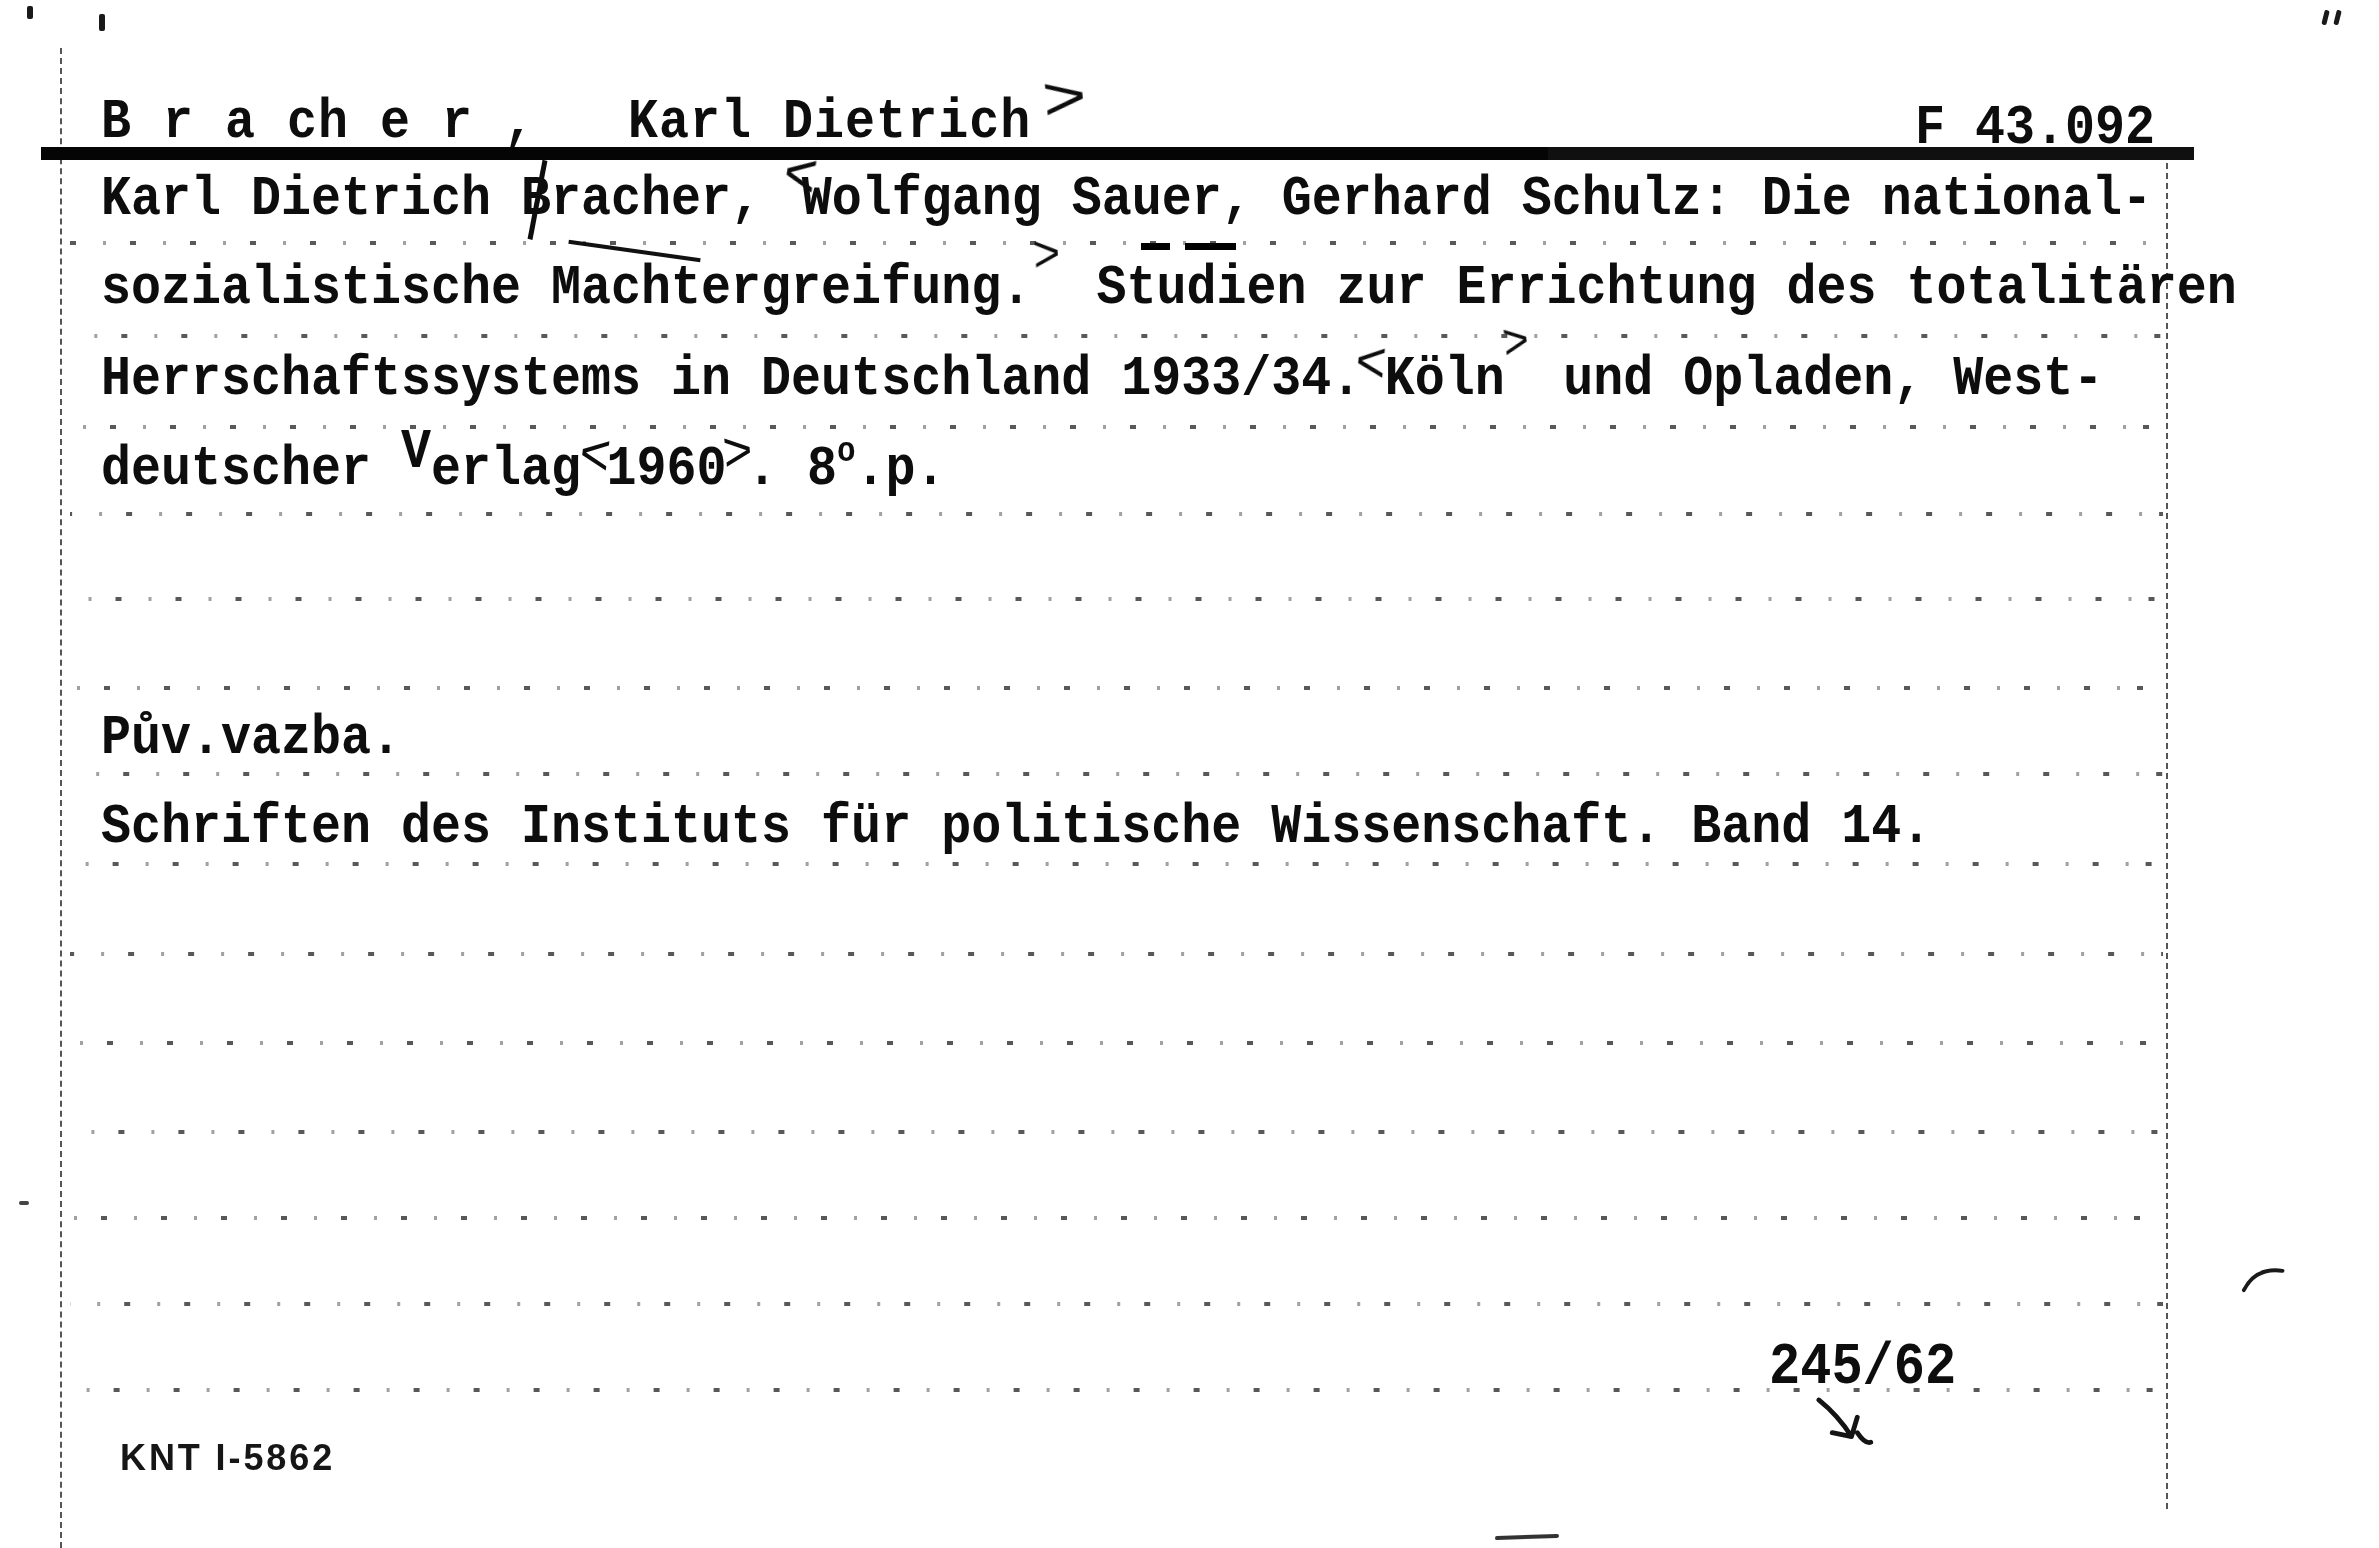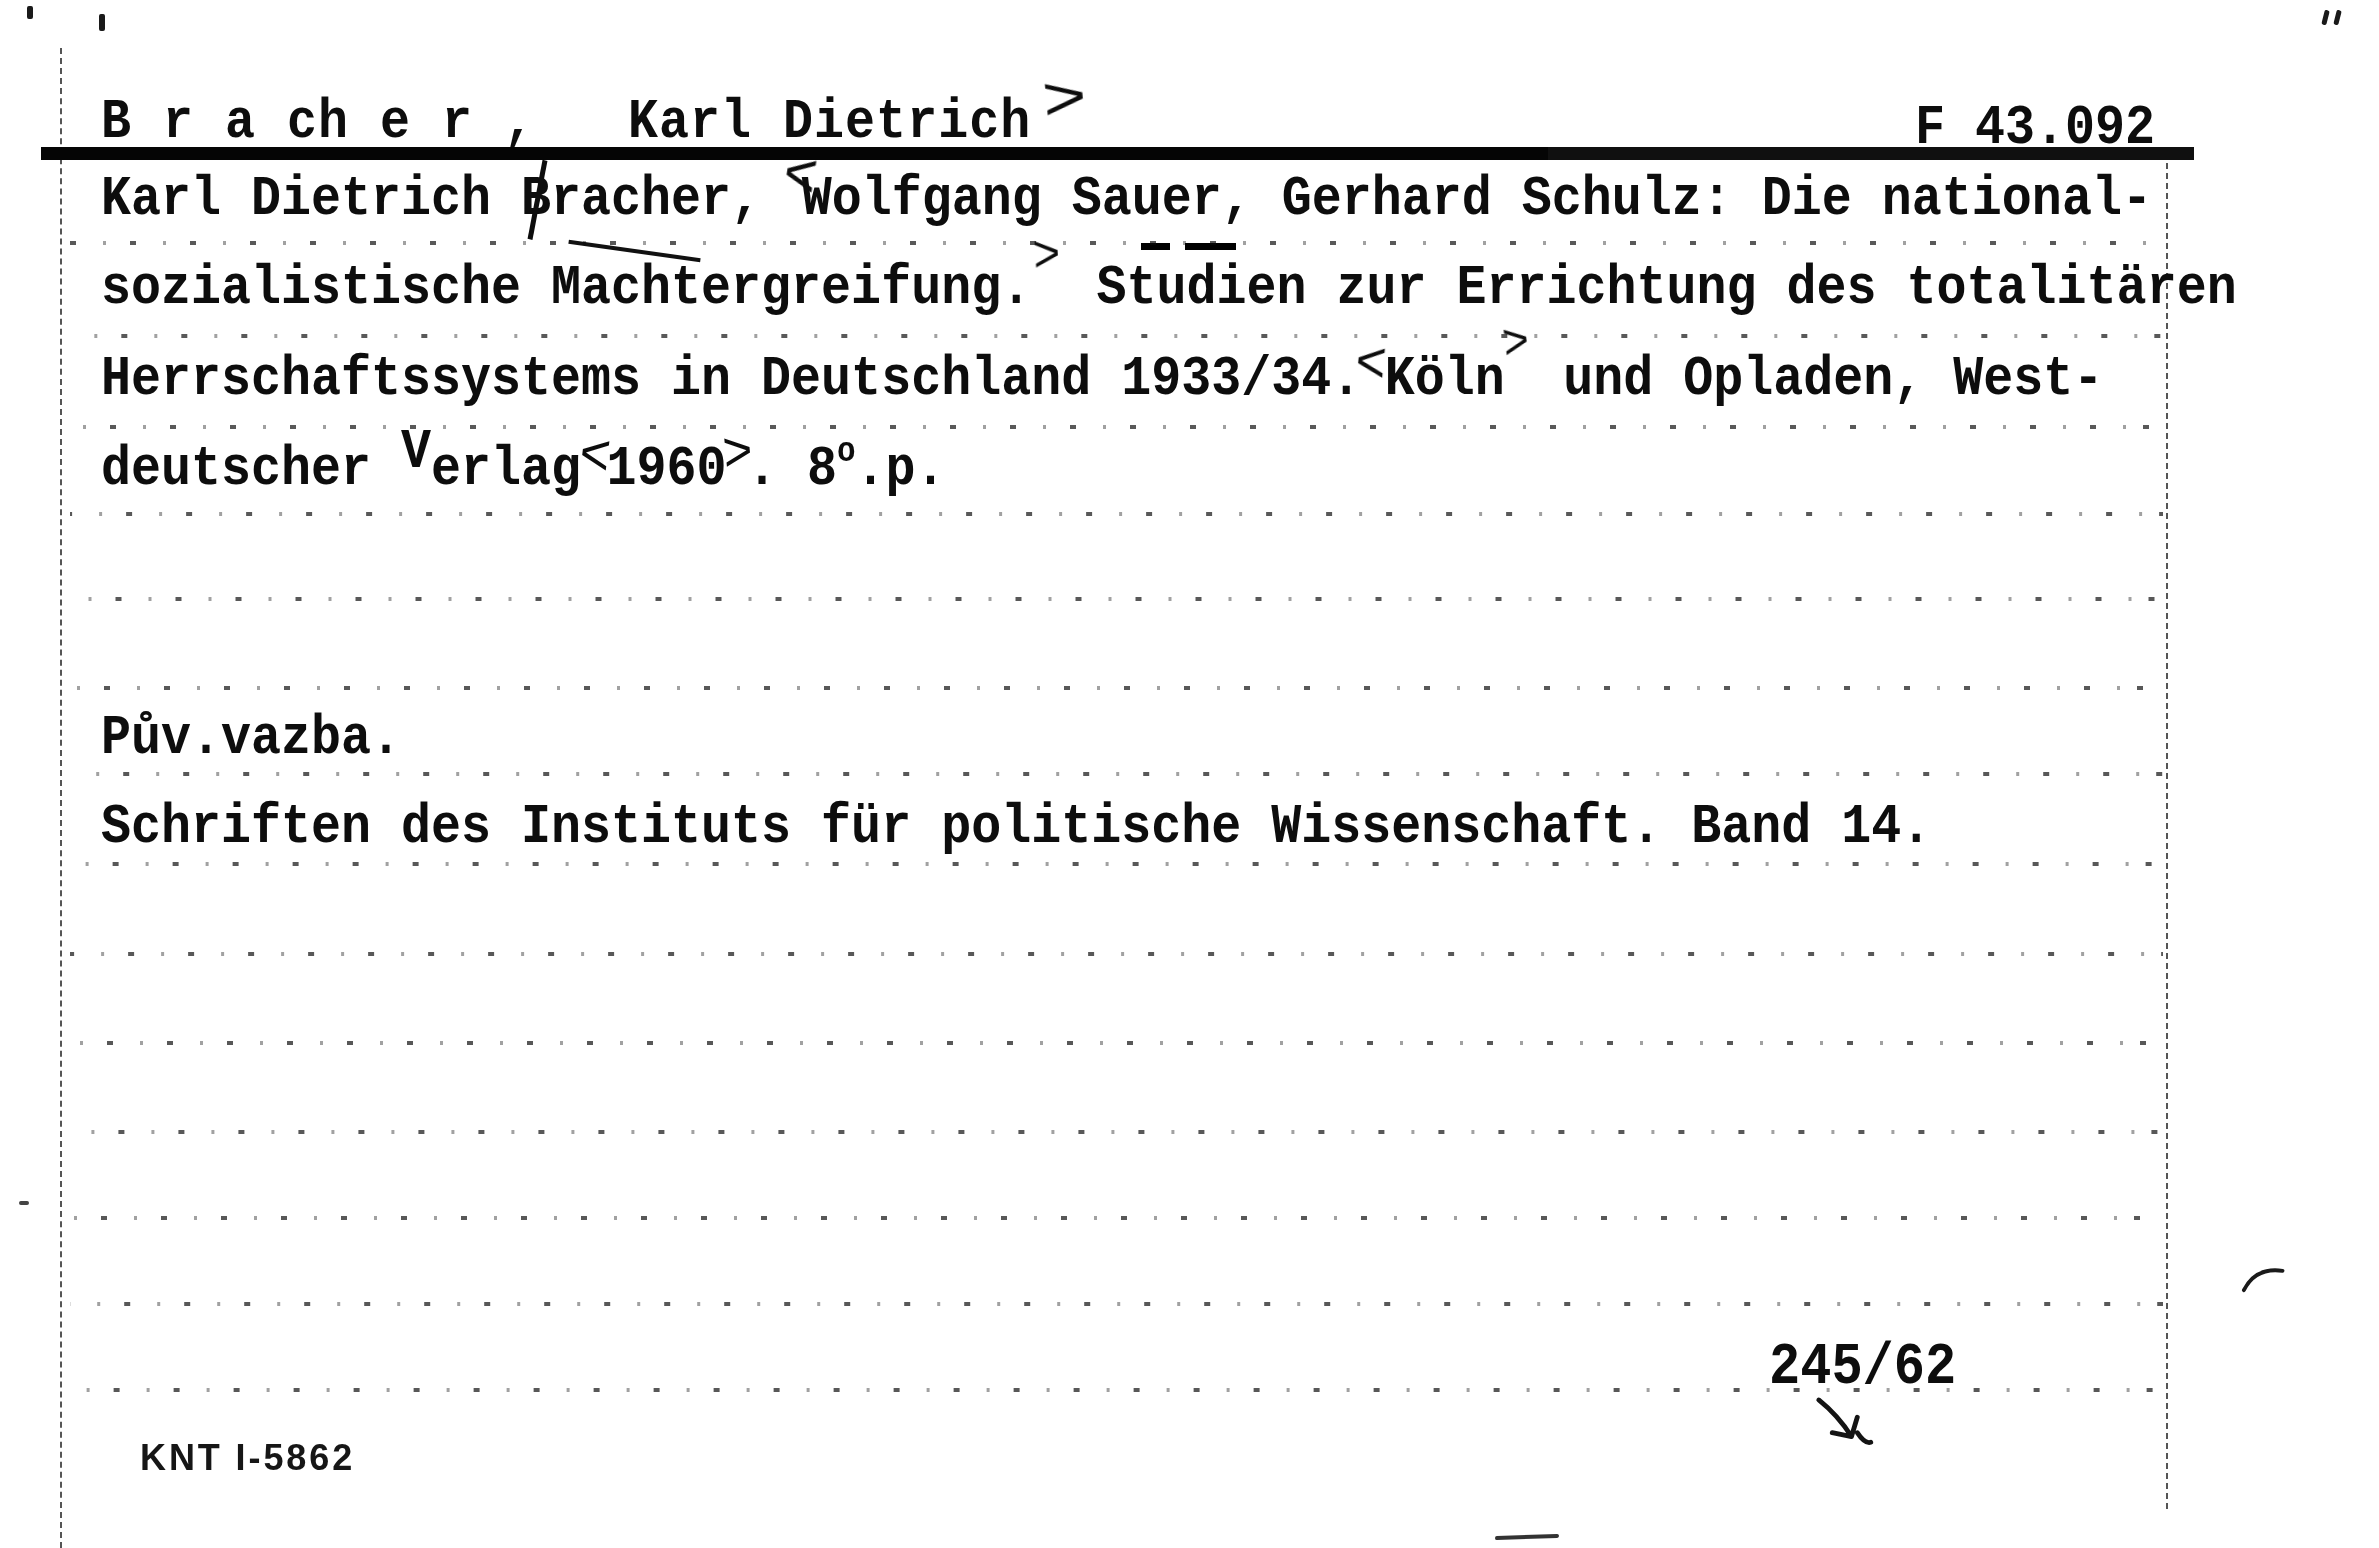--- a/index.html
+++ b/index.html
@@ -36,21 +36,21 @@
         background:repeating-linear-gradient(90deg,rgba(10,10,10,.8) 0 5.8px,transparent 5.8px 33px,
                    rgba(10,10,10,.45) 33px 36px,transparent 36px 60px);}
   
   .strike1{position:absolute;left:568px;top:249px;width:133px;height:3.9px;background:#111;
            transform:rotate(8deg);}
   .bolddash{position:absolute;left:1141px;top:243px;width:95px;height:6.8px;
             background:linear-gradient(90deg,#000 0 29px,transparent 29px 44px,#000 44px 95px);}
   
   #accession{position:absolute;left:1769px;top:1334px;font-weight:700;font-size:52px;
              transform:scaleY(1.15);transform-origin:0 0;}
-  #formnum{position:absolute;left:140px;top:1437px;
+  #formnum{position:absolute;left:120px;top:1437px;
            font-family:"Liberation Sans","DejaVu Sans",sans-serif;
            font-weight:700;font-size:36px;letter-spacing:2.9px;color:#161616;}
   
   .speck{position:absolute;background:#1a1a1a;border-radius:1.9px;}
   .svgmark{position:absolute;}
 </style>
 </head>
 <body>
 
 <div id="card">

